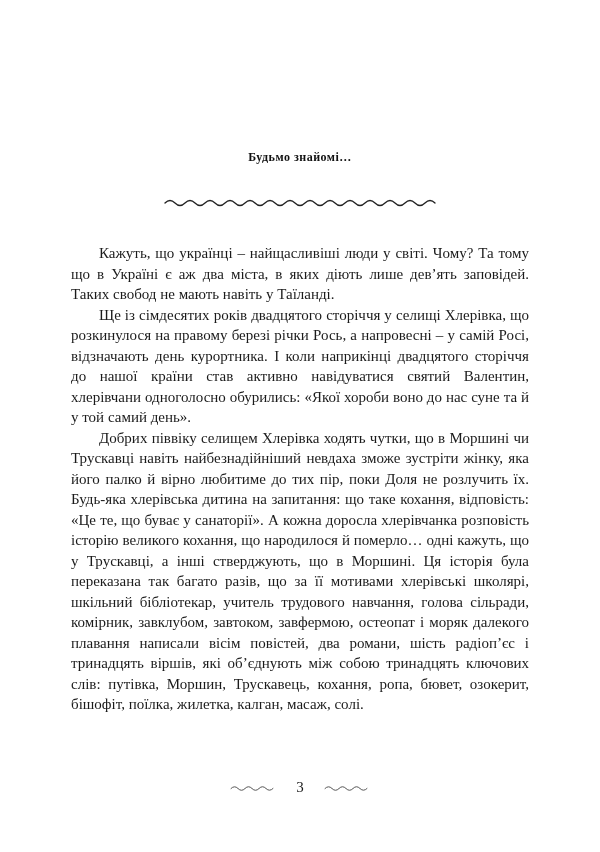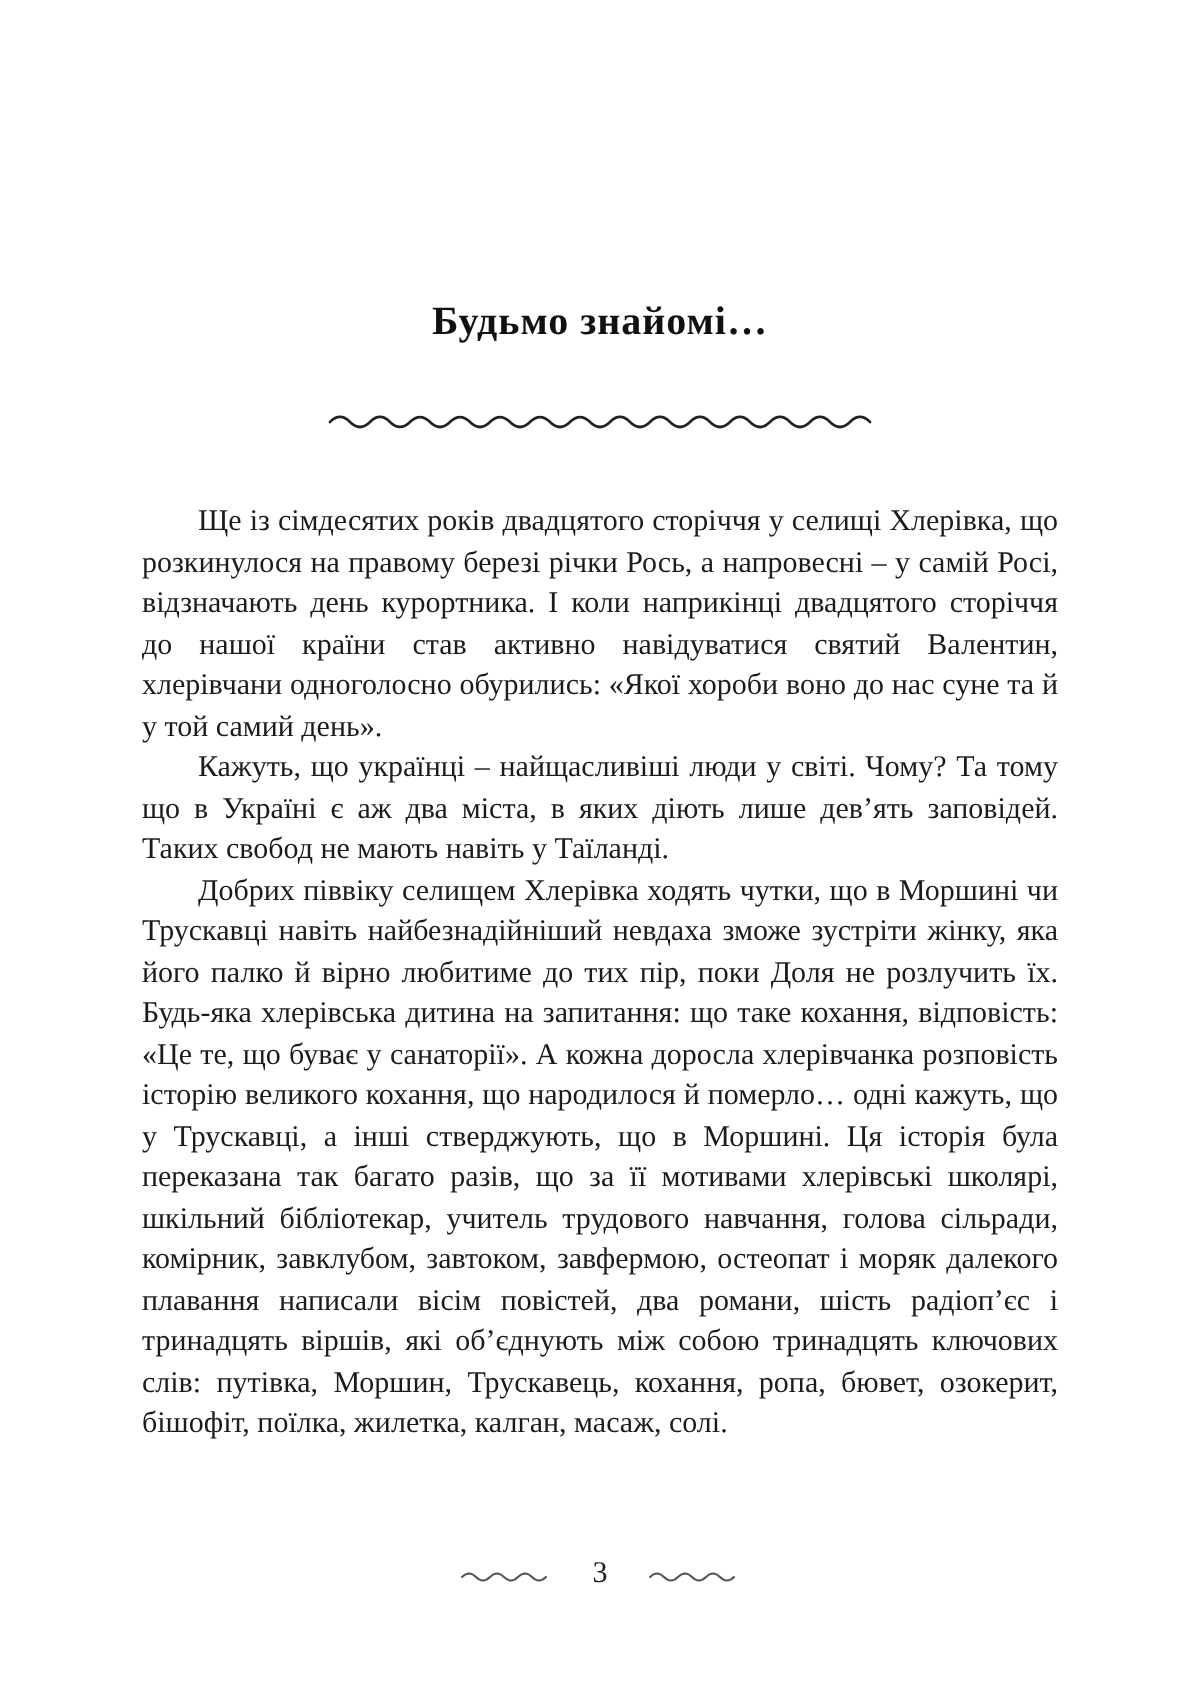--- a/index.html
+++ b/index.html
@@ -15,21 +15,21 @@
     background: #ffffff;
     font-family: "Liberation Serif", "DejaVu Serif", serif;
     color: #1a1a1a;
     overflow: hidden;
     box-sizing: border-box;
   }
   .chapter-title {
     margin: 0;
     padding-top: 150px;
     text-align: center;
-    font-size: 20px;
+    font-size: 12px;
     font-weight: bold;
     letter-spacing: 0.5px;
     color: #111111;
   }
   .title-divider {
     display: flex;
     justify-content: center;
     margin-top: 32px;
   }
   .body-text {
@@ -71,22 +71,22 @@
 
   <h1 class="chapter-title">Будьмо знайомі…</h1>
 
   <div class="title-divider">
     <svg class="wave-svg" width="272" height="10" viewBox="0 0 272 10">
       <path d="M1 6 Q6 1 11 6 T21 6 T31 6 T41 6 T51 6 T61 6 T71 6 T81 6 T91 6 T101 6 T111 6 T121 6 T131 6 T141 6 T151 6 T161 6 T171 6 T181 6 T191 6 T201 6 T211 6 T221 6 T231 6 T241 6 T251 6 T261 6 T271 6" fill="none" stroke="#222222" stroke-width="1.3" stroke-linecap="round"></path>
     </svg>
   </div>
 
   <div class="body-text">
+    <p>Кажуть, що українці – найщасливіші люди у світі. Чому? Та тому що в Україні є аж два міста, в яких діють лише дев’ять заповідей. Таких свобод не мають навіть у Таїланді.</p>
     <p>Ще із сімдесятих років двадцятого сторіччя у селищі Хлерівка, що розкинулося на правому березі річки Рось, а напровесні – у самій Росі, відзначають день курортника. І коли наприкінці двадцятого сторіччя до нашої країни став активно навідуватися святий Валентин, хлерівчани одноголосно обурились: «Якої хороби воно до нас суне та й у той самий день».</p>
-    <p>Кажуть, що українці – найщасливіші люди у світі. Чому? Та тому що в Україні є аж два міста, в яких діють лише дев’ять заповідей. Таких свобод не мають навіть у Таїланді.</p>
     <p>Добрих піввіку селищем Хлерівка ходять чутки, що в Моршині чи Трускавці навіть найбезнадійніший невдаха зможе зустріти жінку, яка його палко й вірно любитиме до тих пір, поки Доля не розлучить їх. Будь-яка хлерівська дитина на запитання: що таке кохання, відповість: «Це те, що буває у санаторії». А кожна доросла хлерівчанка розповість історію великого кохання, що народилося й померло… одні кажуть, що у Трускавці, а інші стверджують, що в Моршині. Ця історія була переказана так багато разів, що за її мотивами хлерівські школярі, шкільний бібліотекар, учитель трудового навчання, голова сільради, комірник, завклубом, завтоком, завфермою, остеопат і моряк далекого плавання написали вісім повістей, два романи, шість радіоп’єс і тринадцять віршів, які об’єднують між собою тринадцять ключових слів: путівка, Моршин, Трускавець, кохання, ропа, бювет, озокерит, бішофіт, поїлка, жилетка, калган, масаж, солі.</p>
   </div>
 
   <div class="page-footer">
     <svg class="wave-svg" width="46" height="8" viewBox="0 0 46 8">
       <path d="M1 4.5 Q4.5 1 8 4.5 T15 4.5 T22 4.5 T29 4.5 T36 4.5 T43 4.5" fill="none" stroke="#555555" stroke-width="1" stroke-linecap="round"></path>
     </svg>
     <span class="page-number">3</span>
     <svg class="wave-svg" width="46" height="8" viewBox="0 0 46 8">
       <path d="M1 4.5 Q4.5 1 8 4.5 T15 4.5 T22 4.5 T29 4.5 T36 4.5 T43 4.5" fill="none" stroke="#555555" stroke-width="1" stroke-linecap="round"></path>

